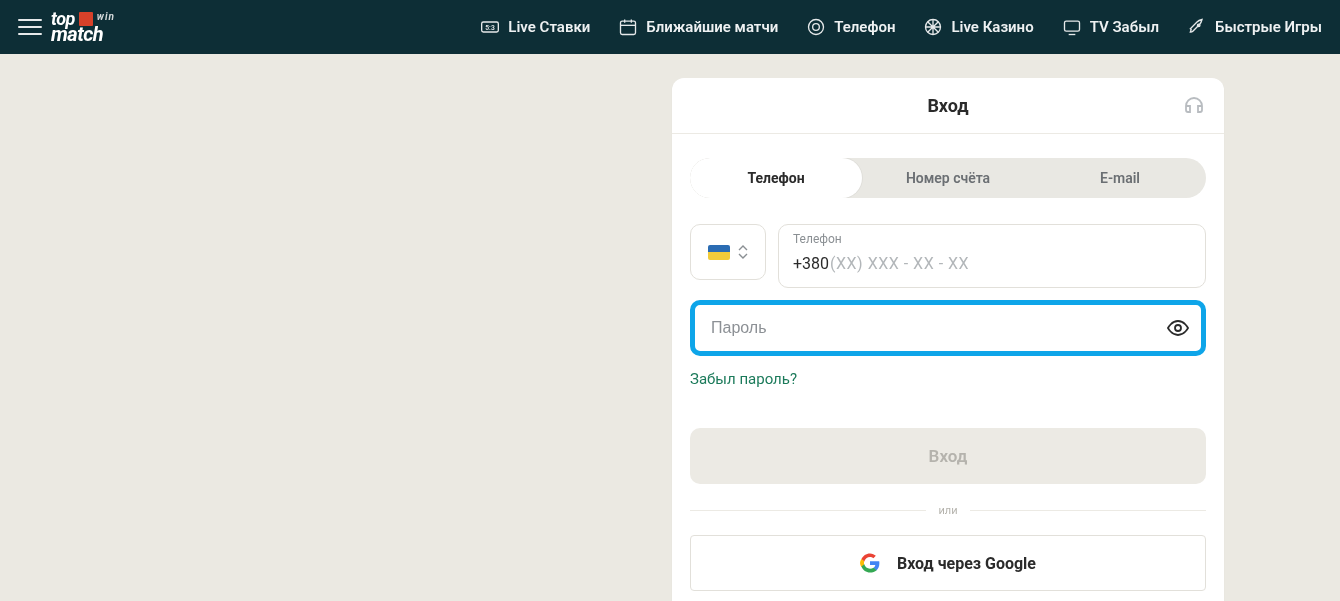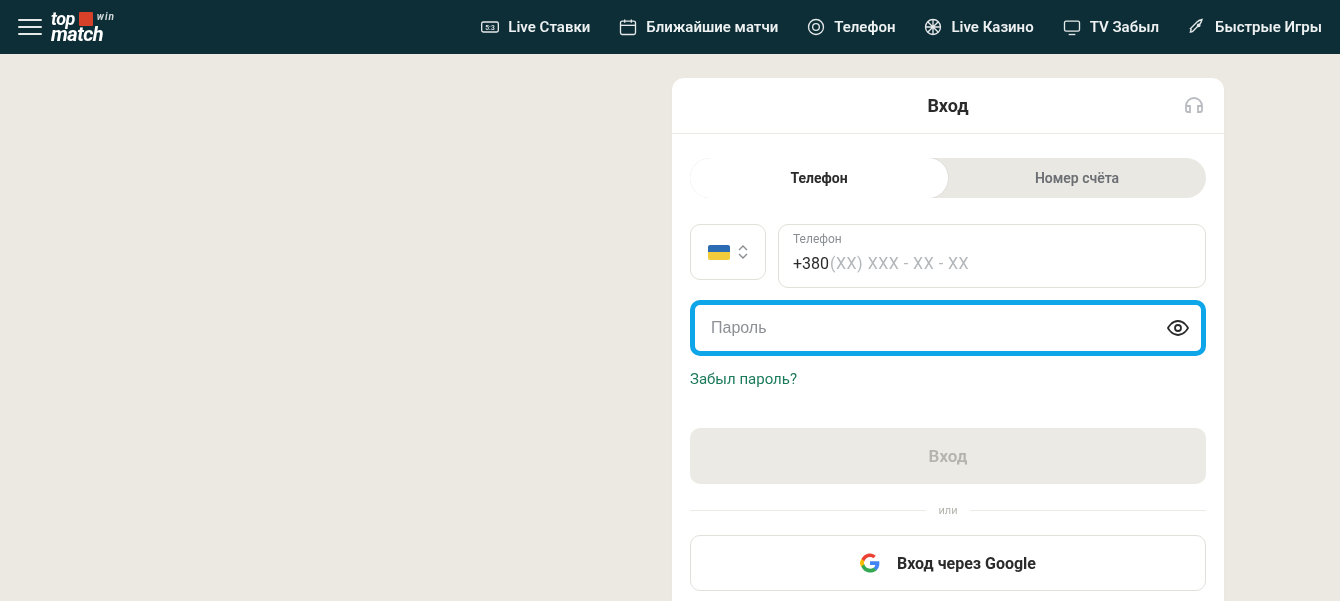--- a/index.html
+++ b/index.html
@@ -77,21 +77,21 @@
   .forgot { margin-top:14px; color:#1b7a5a; font-size:15px; cursor:pointer; }
 
   .login-btn {
     margin-top:40px; height:56px; border-radius:10px; background:#eceae4; color:#b5b3ad; font-size:17px; font-weight:600; display:flex; align-items:center; justify-content:center; cursor:pointer;
   }
 
   .divider { display:flex; align-items:center; gap:12px; margin-top:20px; color:#b5b3ad; font-size:11px;}
   .divider::before, .divider::after { content:""; flex:1; height:1px; background:#eceae4; }
 
   .google-btn {
-    margin-top:18px; height:56px; border-radius:10px; border:1px solid #e2e0da; display:flex; align-items:center; justify-content:center; gap:17px; font-size:16px; font-weight:700; color:#2b2b2b; cursor:pointer;
+    margin-top:18px; height:56px; border-radius:4px; border:1px solid #e2e0da; display:flex; align-items:center; justify-content:center; gap:17px; font-size:16px; font-weight:700; color:#2b2b2b; cursor:pointer;
   }
   .g-icon { width:20px; height:20px; }
 </style>
 </head>
 <body>
 
 <div class="header">
   <div class="hamburger">
     <span></span>
       <span></span>
@@ -173,20 +173,21 @@
     <span class="support-icon">
       <svg viewBox="0 0 24 24" fill="none" stroke="currentColor" stroke-width="1.8">
           <path d="M4 12a8 8 0 0116 0v4a2 2 0 01-2 2h-2v-6h4M4 12v4a2 2 0 002 2h2v-6H4"></path>
         </svg>
     </span>
   </div>
   <div class="card-body">
     <div class="tabs">
       <div class="tab active">Телефон</div>
       <div class="tab">Номер счёта</div>
+      <div class="tab">E-mail</div>
     </div>
 
     <div class="row">
       <div class="country">
         <span class="flag"></span>
         <span class="updn">
           <svg viewBox="0 0 10 6">
               <path d="M1 5l4-4 4 4" stroke="#8a8f93" stroke-width="1.4" fill="none"></path>
             </svg>
           <svg viewBox="0 0 10 6">

